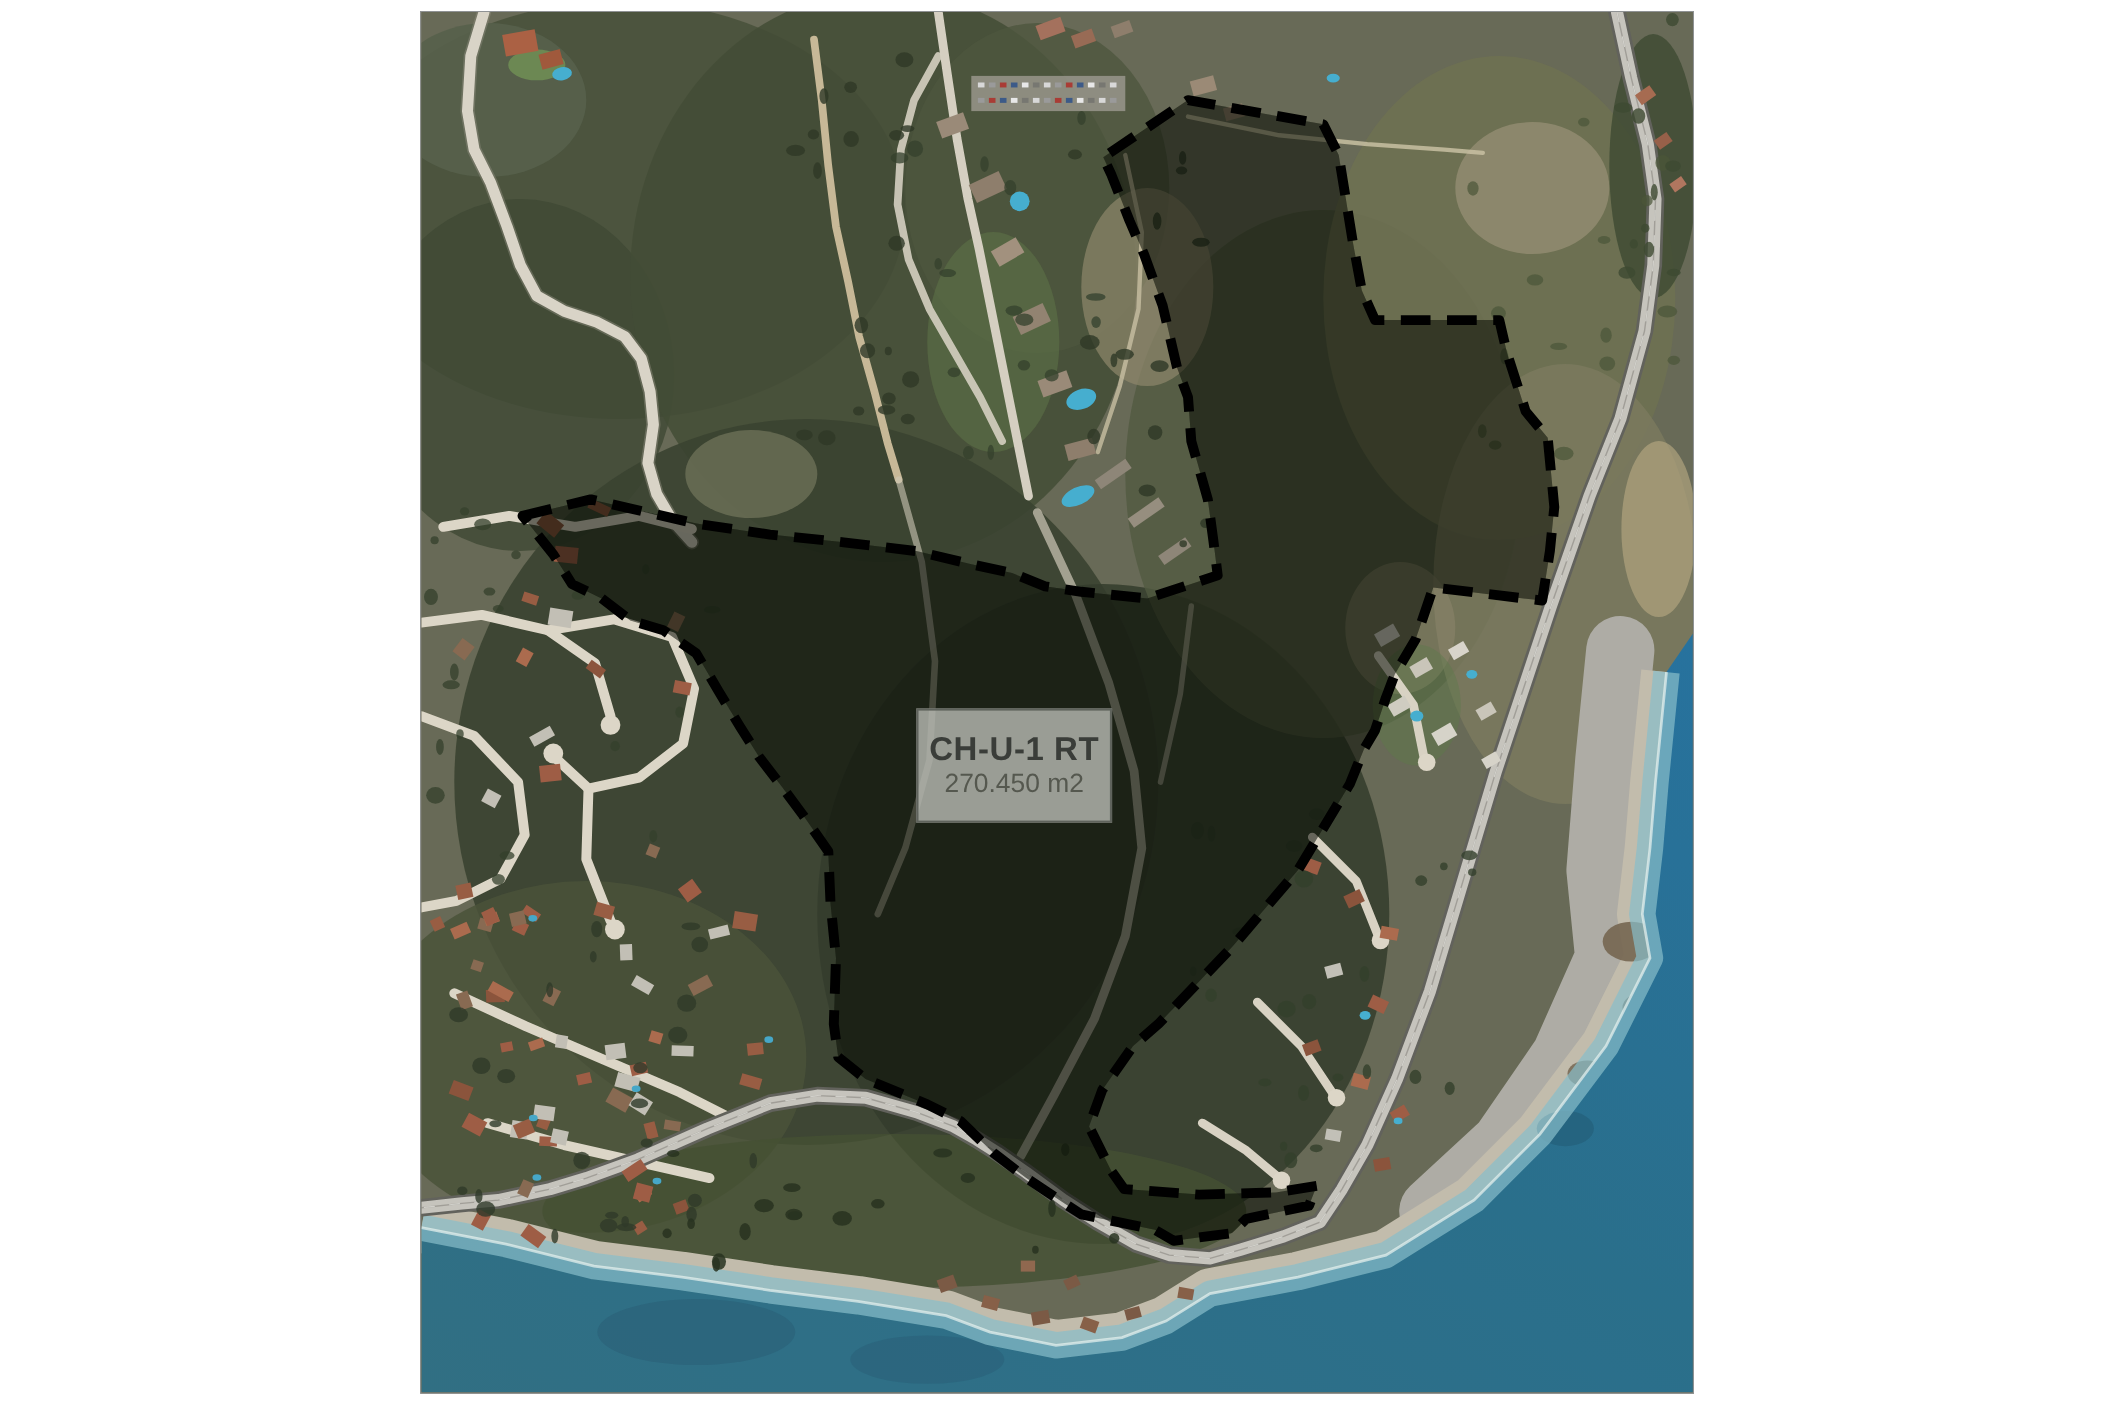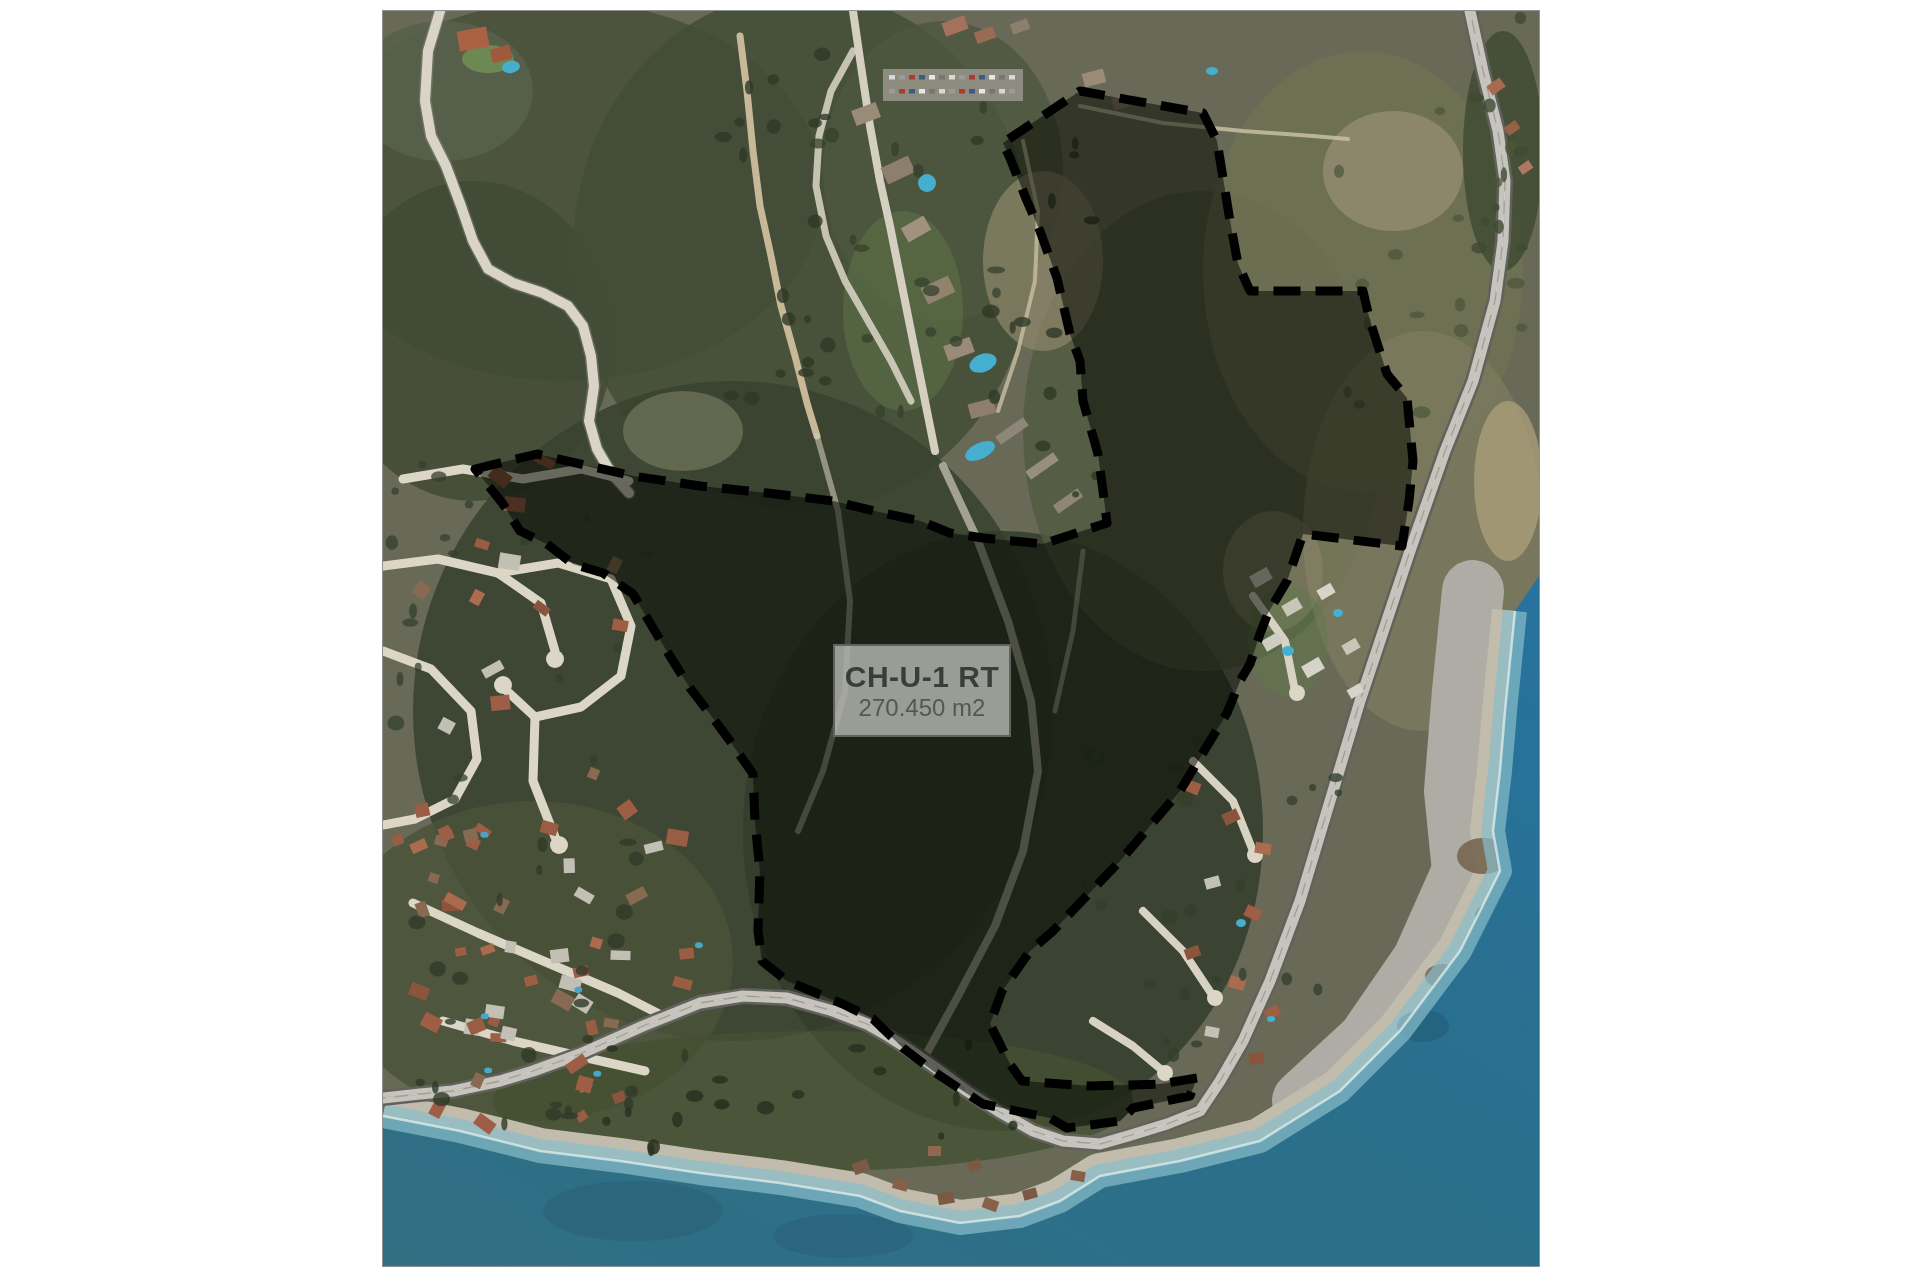--- a/index.html
+++ b/index.html
@@ -2,21 +2,21 @@
 <html style="--label-bg: rgba(198,201,194,0.74); --label-border: #5f635c; --label-title: #3a3d39; --label-area: #55584f;"><head>
 <meta charset="utf-8">
 <style>
   html,body{margin:0;padding:0;background:#ffffff;}
   #page{position:relative;width:1920px;height:1280px;background:#ffffff;overflow:hidden;
         font-family:"Liberation Sans", sans-serif;}
   #photo{position:absolute;left:382px;top:10px;width:1156px;height:1255px;
          border:1px solid #8f9294;box-sizing:content-box;background:#6b6d58;overflow:hidden;}
   #scene{position:absolute;left:0;top:0;width:1156px;height:1255px;
          filter:blur(0.55px) saturate(0.92);}
-  #parcel-label{position:absolute;left:450px;top:633px;width:178px;height:93px;
+  #parcel-label{position:absolute;left:450px;top:633px;width:178px;height:104px;
          background:var(--label-bg, rgba(198,201,194,.74));
          border:2px solid var(--label-border,#5f635c);
          display:flex;flex-direction:column;align-items:center;justify-content:center;
          box-sizing:border-box;gap:4px;}
   #parcel-label .title{font-size:30px;font-weight:bold;color:var(--label-title,#3a3d39);
          letter-spacing:.5px;line-height:1;}
   #parcel-label .area{font-size:24px;color:var(--label-area,#55584f);line-height:1;text-align:right;}
 </style>
 </head>
 <body>

